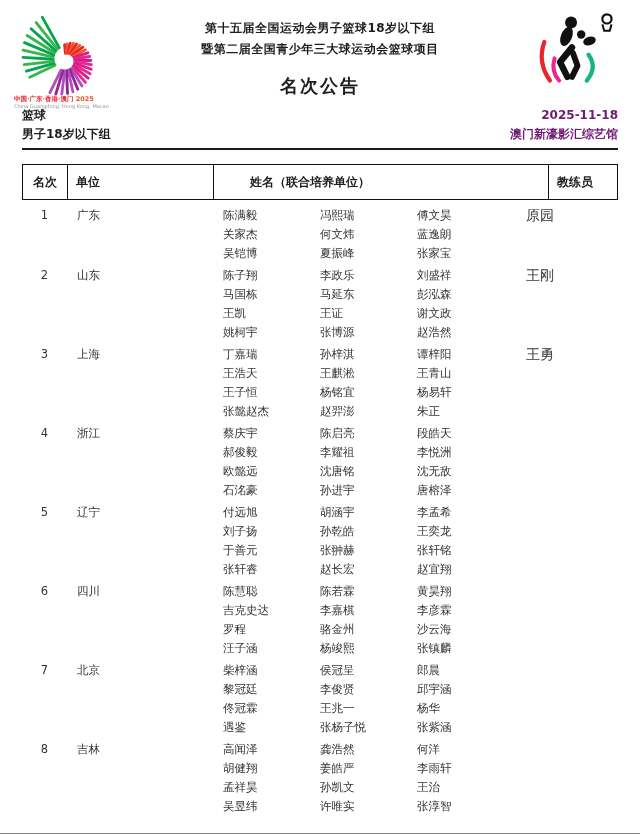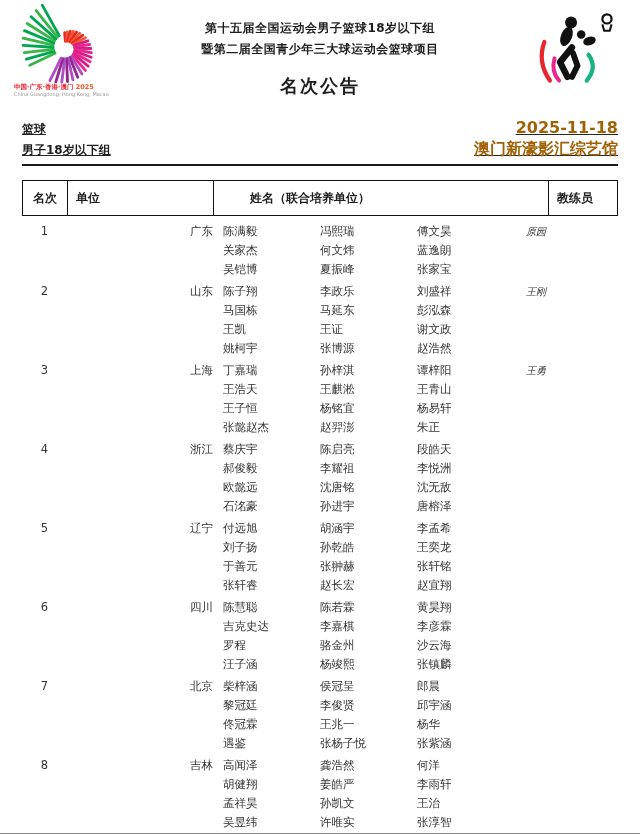--- a/index.html
+++ b/index.html
@@ -2,55 +2,55 @@
 <html><head>
 <meta charset="utf-8">
 <style>
   * { margin:0; padding:0; box-sizing:border-box; }
   html,body { background:#ffffff; }
   body { width:640px; height:834px; font-family:"DejaVu Sans","Liberation Sans",sans-serif; color:#262626; }
   .page { position:relative; width:640px; height:834px; background:#fff; overflow:hidden; }
 
   
   .top { position:relative; height:98px; }
-  .emblem-left { position:absolute; left:14px; top:4px; width:120px; height:110px; }
+  .emblem-left { position:absolute; left:14px; top:16px; width:120px; height:110px; }
   .emblem-left svg { display:block; }
   .emblem-caption { font-size:6.5px; font-weight:700; color:#e8262d; white-space:nowrap; line-height:7px; margin-top:-8px; }
   .emblem-caption .year { color:#f05a28; }
   .emblem-caption-en { font-size:5px; color:#999; white-space:nowrap; line-height:6px; }
 
   .emblem-right { position:absolute; right:16px; top:10px; width:104px; text-align:center; }
   .emblem-right svg { display:block; margin:0 auto; }
 
   .titles { text-align:center; padding-top:18px; }
   .title-line { font-size:12px; font-weight:700; line-height:21px; color:#1d1d1d; letter-spacing:0.5px; }
   .title-main { font-size:18px; font-weight:700; margin-top:14px; color:#1d1d1d; letter-spacing:2px; }
 
   
-  .meta { margin:20px 22px 0;text-decoration:underline; }
+  .meta { margin:8px 22px 0; }
   .meta-row { display:flex; justify-content:space-between; align-items:baseline; line-height:19px; }
   .meta-left { font-size:12px; font-weight:700; color:#1d1d1d; }
-  .meta-right { font-size:16px; font-weight:700; color:#a16207; }
+  .meta-right { font-size:12px; font-weight:700; color:#701a75; }
   .rule { border:none; border-top:2px solid #1a1a1a; margin:4px 22px 0; }
 
   
   .table { margin:14px 22px 0; }
   .thead { display:flex; border:1.5px solid #111; height:36px; align-items:center; }
   .th { font-size:12px; font-weight:700; color:#1d1d1d; height:100%; display:flex; align-items:center; }
   .th-rank  { width:45px;  justify-content:center; border-right:1.2px solid #111; }
   .th-unit  { width:146px; padding-left:8px; border-right:1.2px solid #111; }
   .th-names { width:307px; padding-left:8px; border-right:1.2px solid #111;margin-left:28px; }
   .th-coach { flex:1; padding-left:8px; }
 
   .tbody { padding-top:6px; }
   .team-row { display:flex; margin-bottom:3px; }
   .c-rank  { width:45px; text-align:center; font-size:11.5px; line-height:19px; color:#333; }
-  .c-unit  { width:146px; padding-left:10px; font-size:11.5px; line-height:19px; color:#333;text-align:right; }
+  .c-unit  { width:146px; padding-left:10px; font-size:11.5px; line-height:19px; color:#333; }
   .c-names { width:307px; padding-left:10px; }
-  .c-coach { flex:1; padding-left:6px; font-size:10px; line-height:19px; color:#333;font-style:italic; }
+  .c-coach { flex:1; padding-left:6px; font-size:14px; line-height:19px; color:#333; }
   .name-line { display:flex; line-height:19px; }
   .name { width:97px; font-size:11.5px; color:#333; white-space:nowrap; }
   .name:last-child { width:auto; }
 
   .bottom-edge { position:absolute; left:0; right:0; bottom:0; border-top:1.5px solid #888; }
 </style>
 </head>
 <body>
 
 <div class="page">

